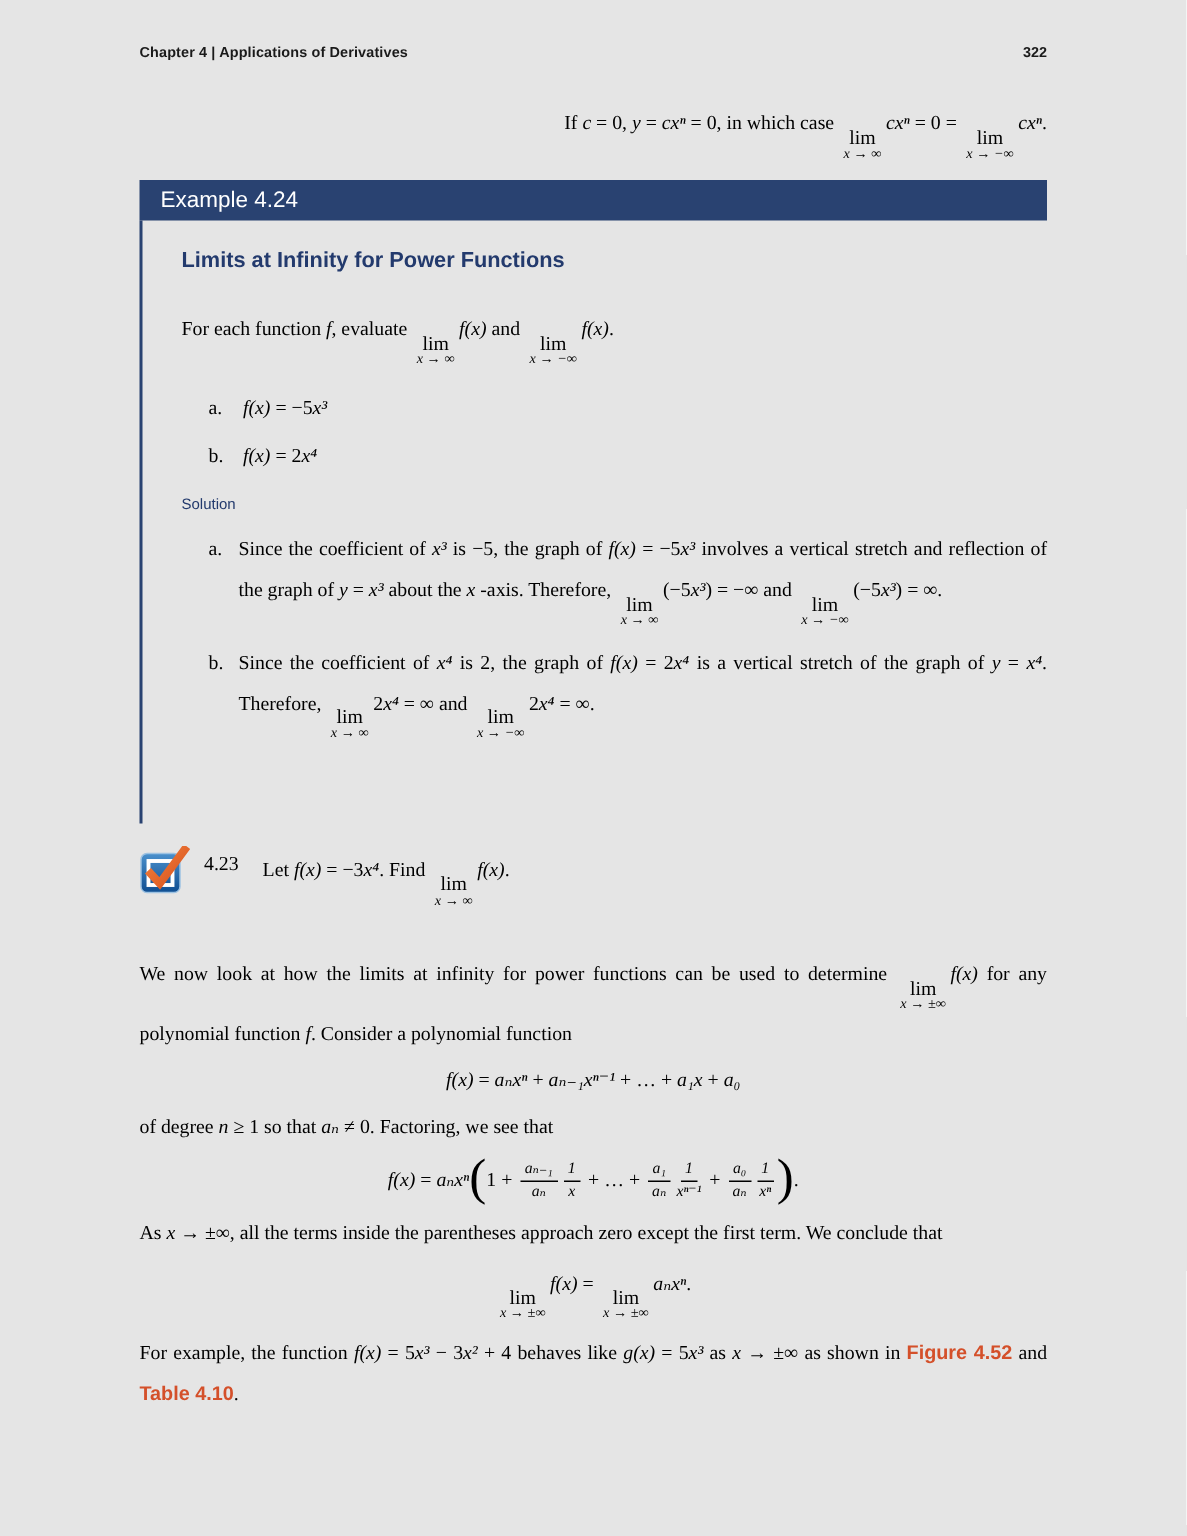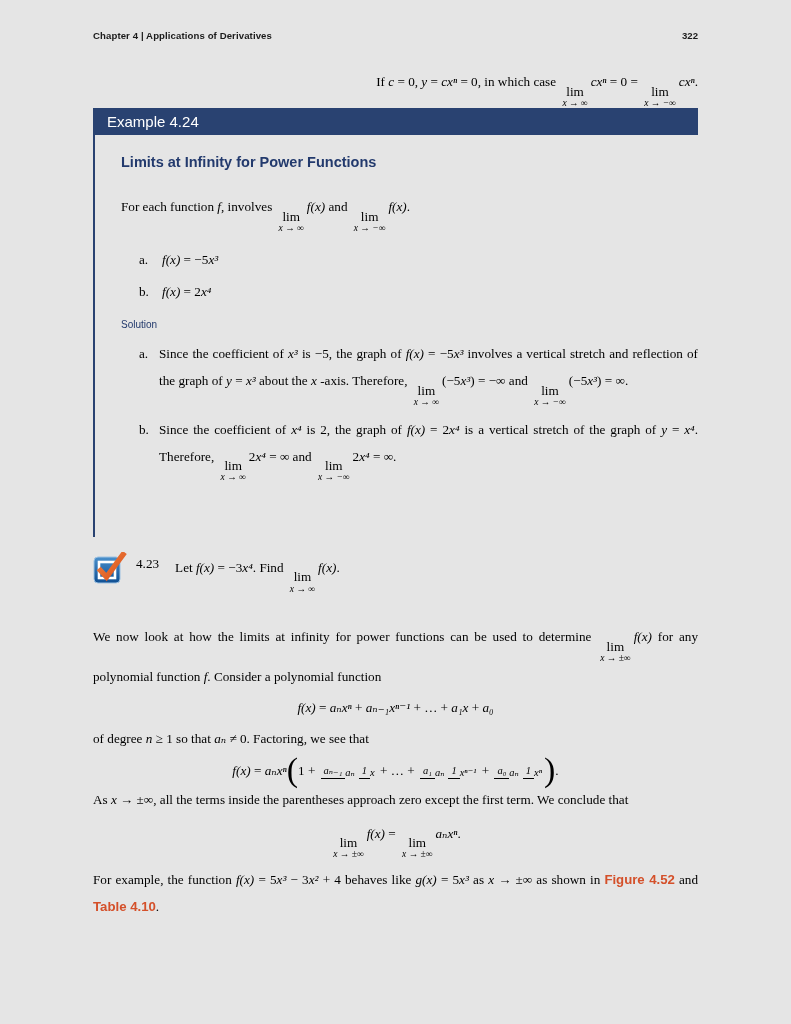--- a/index.html
+++ b/index.html
@@ -21,34 +21,34 @@
   .runhead .pnum { font-weight:700; }
 
   
   .para { line-height:27px; text-align:justify; }
   .mi { font-style:italic; }
   .mr { font-style:normal; }
   .lim { display:inline-flex; flex-direction:column; align-items:center;
          vertical-align:-0.72em; margin:0 3px; line-height:1; }
   .lim-top { line-height:1; }
   .lim-under { font-size:9.5px; line-height:1; margin-top:1px; font-style:italic; white-space:nowrap; }
-  .frac { display:inline-flex; flex-direction:row; align-items:center;
+  .frac { display:inline-flex; flex-direction:column; align-items:center;
           vertical-align:middle; font-size:10.5px; margin:0 2px; font-style:italic; line-height:1.15; }
   .frac .num { border-bottom:1px solid #000; padding:0 3px 1px 3px; text-align:center; }
   .frac .den { padding-top:1px; text-align:center; }
   .bigp { font-size:34px; font-weight:400; vertical-align:middle; line-height:0;
           position:relative; top:-2px; letter-spacing:0; }
   .formula { text-align:center; line-height:1.3; }
   .ref-link { font-family:"Liberation Sans","DejaVu Sans",sans-serif; font-weight:700;
               color:#d4502a; text-decoration:none; cursor:pointer; }
 
   .intro { margin-top:26px; line-height:30px; text-align:right; }
 
   
-  .example-box { margin-top:0; width:605px; }
+  .example-box { margin-top:12px; width:605px; }
   .example-bar { background:#294271; color:#fff; height:27px; display:flex; align-items:center;
     padding-left:14px; font-family:"Liberation Sans","DejaVu Sans",sans-serif; font-size:15px; }
   .example-body { border-left:2px solid #294271; padding:13px 0 46px 26px; }
   .example-title { font-family:"Liberation Sans","DejaVu Sans",sans-serif; font-weight:700;
     font-size:14.5px; color:#233a6d; margin-top:6px; }
   .example-prompt { margin-top:23px; line-height:27px; }
   .ex-list { margin-top:16px; padding-left:18px; }
   .ex-item { display:flex; margin-bottom:11px; line-height:21px; }
   .ex-item .lbl { width:23px; flex:none; }
   .solution-heading { font-family:"Liberation Sans","DejaVu Sans",sans-serif; font-weight:400;
@@ -90,21 +90,21 @@
           <span class="lim-top">lim</span>
           <span class="lim-under">x → −∞</span>
         </span><span class="mi">cxⁿ</span><span class="mr">.</span></div>
 
     <div class="example-box">
       <div class="example-bar">
         <span>Example 4.24</span>
       </div>
       <div class="example-body">
         <div class="example-title">Limits at Infinity for Power Functions</div>
-        <div class="para example-prompt"><span class="mr">For each function </span><span class="mi">f</span><span class="mr">,  involves </span><span class="lim">
+        <div class="para example-prompt"><span class="mr">For each function </span><span class="mi">f</span><span class="mr">,  evaluate </span><span class="lim">
               <span class="lim-top">lim</span>
               <span class="lim-under">x → ∞</span>
             </span><span class="mi">f(x)</span><span class="mr"> and </span><span class="lim">
               <span class="lim-top">lim</span>
               <span class="lim-under">x → −∞</span>
             </span><span class="mi">f(x)</span><span class="mr">.</span></div>
 
         <div class="ex-list">
           <div class="ex-item">
             <span class="lbl">a.</span>

